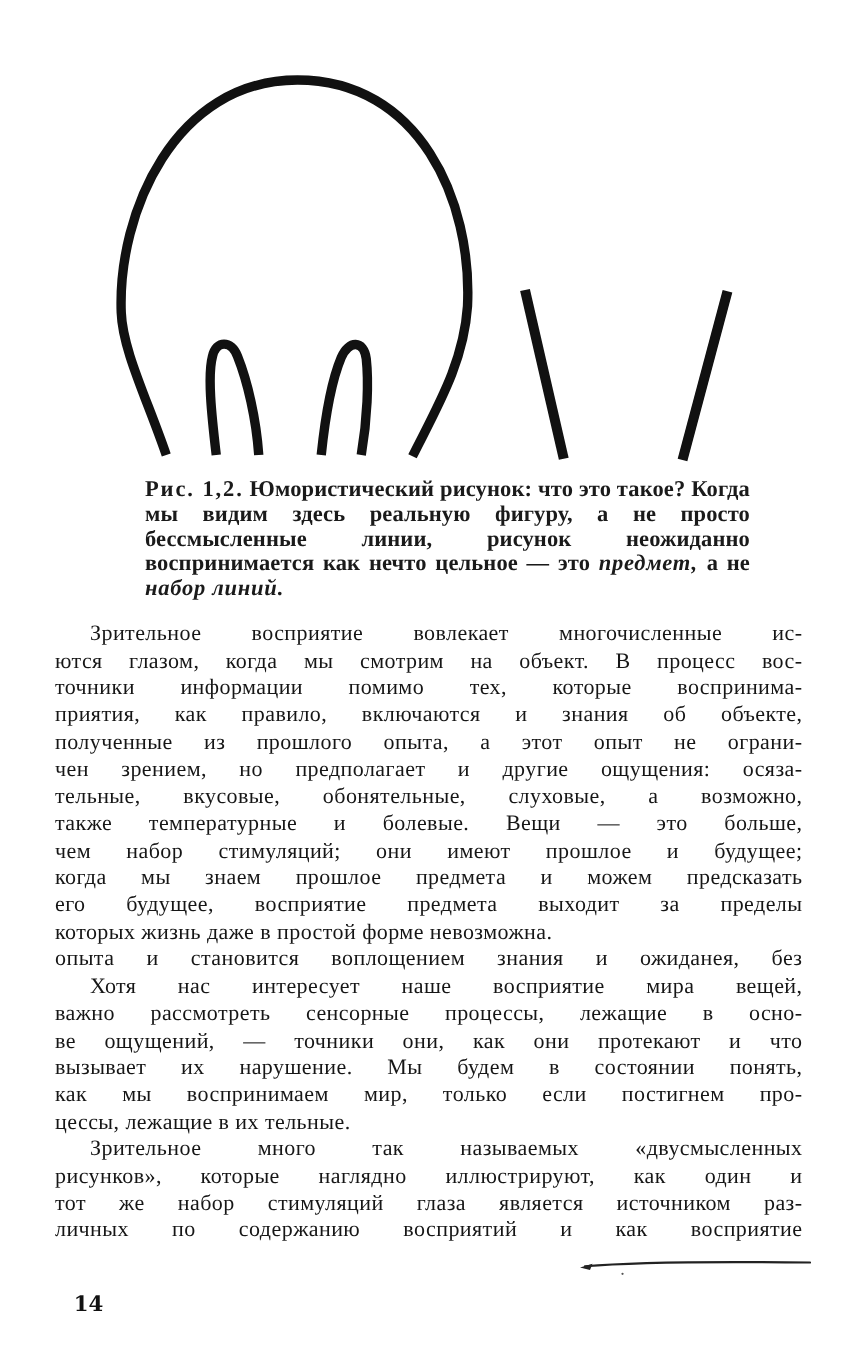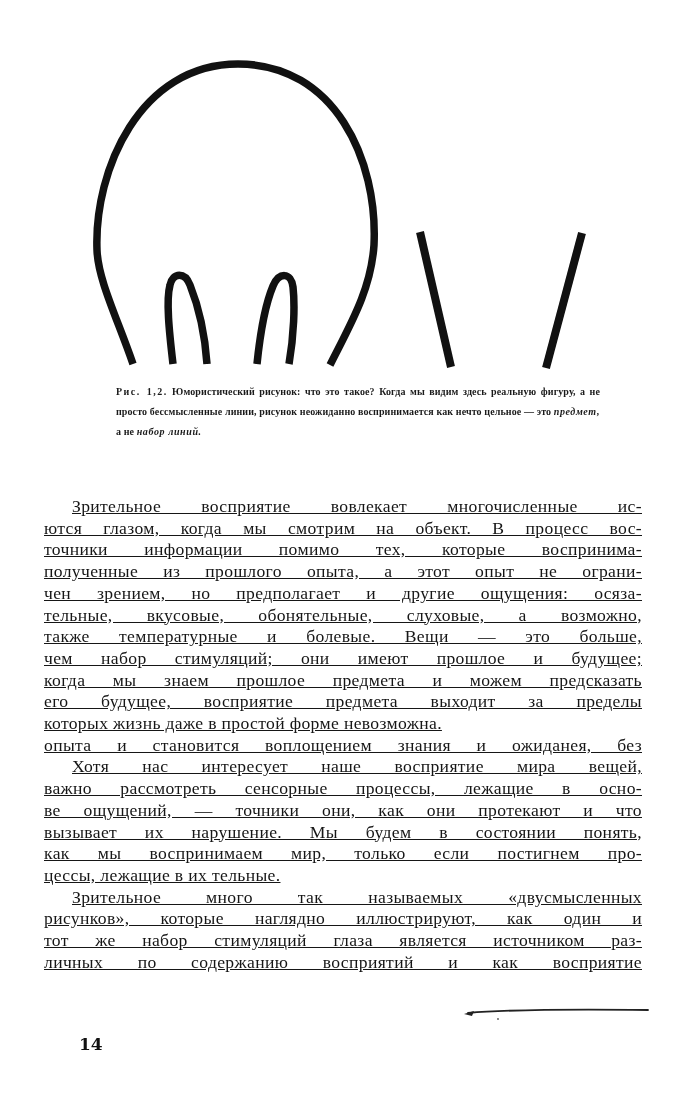--- a/index.html
+++ b/index.html
@@ -7,48 +7,47 @@
     width: 694px; height: 1096px; position: relative; overflow: hidden;
     font-family: "DejaVu Serif", "Liberation Serif", serif;
     color: #161616;
   }
   #figure {
     position: absolute; left: 0; top: 0; width: 694px; height: 380px;
   }
   #caption {
     position: absolute; left: 116px; top: 382px; width: 484px;
     font-family: "Liberation Serif", serif;
-    font-size: 10px; line-height: 19.8px;
+    font-size: 18px; line-height: 19.8px;
     text-align: justify; text-align-last: left;
     font-weight: bold; color: #1a1a1a;
     letter-spacing: 0.1px;
   }
   #caption .fig-label { letter-spacing: 1.5px; }
   #caption .em { font-style: italic; letter-spacing: 0.6px; }
   #body-text {
     position: absolute; left: 44px; top: 496px; width: 598px;
     font-family: "Liberation Serif", serif;
     font-size: 17.6px; line-height: 21.7px;
     color: #161616;
     letter-spacing: 0.35px;
   }
   #body-text .line {
     display: block; white-space: nowrap;
-    text-align: justify; text-align-last: justify; text-decoration: underline;
+    text-align: justify; text-align-last: justify;
   }
   #body-text .line.last { text-align-last: left; }
   #body-text .indent { padding-left: 28px; }
   #underline {
     position: absolute; left: 462px; top: 1004px; width: 190px; height: 20px;
   }
   #page-number {
     position: absolute; left: 59px; top: 1034px;
     font-family: "DejaVu Serif", serif; font-weight: bold; font-size: 17px;
     color: #111;
-    margin-left: 20px;
   }
 </style>
 </head>
 <body>
 
 <svg id="figure" viewBox="0 0 694 380" xmlns="http://www.w3.org/2000/svg">
   <g fill="none" stroke="#111111" stroke-width="7.5" stroke-linecap="butt">
     <path d="M 133 364
              C 118 320, 98 280, 97 250
              C 94 170, 140 64, 238 64
@@ -69,20 +68,21 @@
   </g>
 </svg>
 
 <div id="caption"><span class="fig-label">Рис. 1,2.</span><span> Юмористический рисунок: что это такое? Когда мы видим здесь реальную фигуру, а не просто бессмысленные линии, рисунок неожиданно воспринимается как нечто цельное — это </span><span class="em">предмет,</span><span> а не </span><span class="em">набор линий.</span></div>
 
 <div id="body-text">
   <div>
     <span class="line indent">Зрительное восприятие вовлекает многочисленные ис-</span>
     <span class="line">ются глазом, когда мы смотрим на объект. В процесс вос-</span>
     <span class="line">точники информации помимо тех, которые воспринима-</span>
+    <span class="line">приятия, как правило, включаются и знания об объекте,</span>
     <span class="line">полученные из прошлого опыта, а этот опыт не ограни-</span>
     <span class="line">чен зрением, но предполагает и другие ощущения: осяза-</span>
     <span class="line">тельные, вкусовые, обонятельные, слуховые, а возможно,</span>
     <span class="line">также температурные и болевые. Вещи — это больше,</span>
     <span class="line">чем набор стимуляций; они имеют прошлое и будущее;</span>
     <span class="line">когда мы знаем прошлое предмета и можем предсказать</span>
     <span class="line">его будущее, восприятие предмета выходит за пределы</span>
     <span class="line last">которых жизнь даже в простой форме невозможна.</span>
     <span class="line">опыта и становится воплощением знания и ожиданея, без</span>
   </div>

